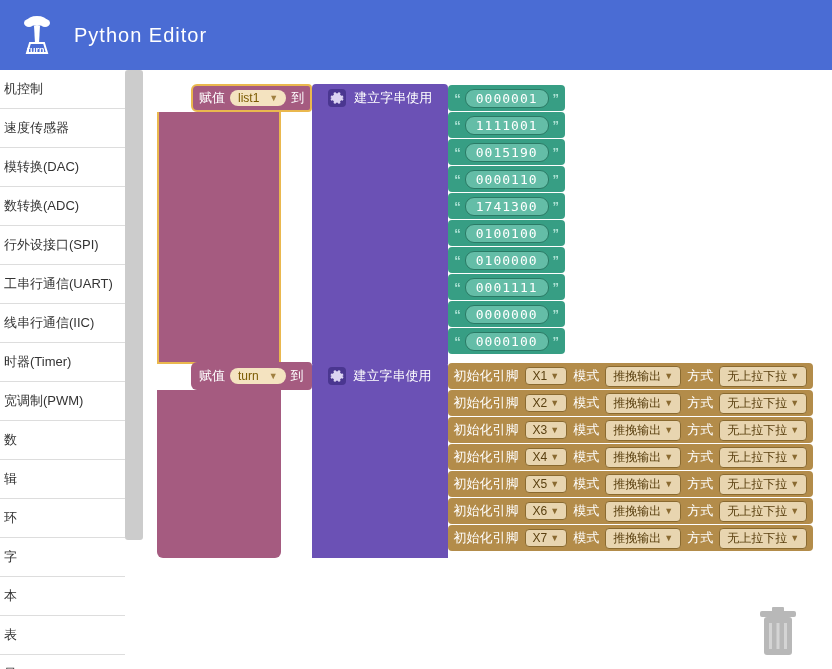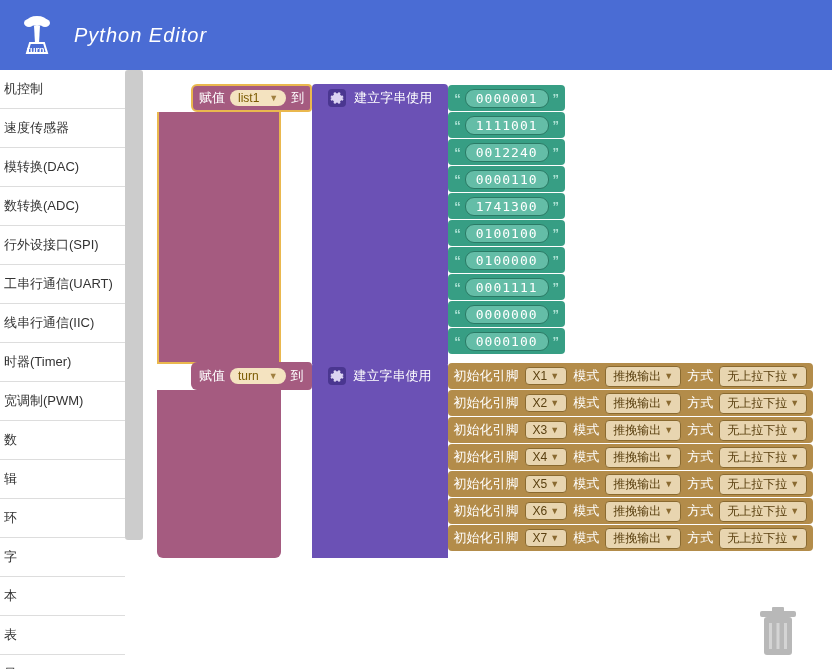--- a/index.html
+++ b/index.html
@@ -1,20 +1,20 @@
 <!DOCTYPE html>
 <html><head>
 <meta charset="utf-8">
 <style>
   * { box-sizing: border-box; margin: 0; padding: 0; }
   body { font-family: "Microsoft YaHei", Arial, sans-serif; font-size: 13px; width: 832px; height: 669px; overflow: hidden; background: #fff; }
   .header { background: #4a6cd4; color: #fff; height: 70px; display: flex; align-items: center; padding: 0 12px; }
   .logo { width: 50px; height: 45px; margin-right: 12px; position: relative; }
   .logo svg { width: 100%; height: 100%; }
-  .title { font-size: 20px; font-weight: 400; letter-spacing: 1px; font-style: italic; }
+  .title { font-size: 20px; font-weight: 400; letter-spacing: 1px; }
   .main { display: flex; height: 599px; }
   .sidebar { width: 125px; background: #fff; border-right: none; overflow: hidden; }
   .side-item { padding: 10px 4px; font-size: 13px; color: #333; border-bottom: 1px solid #ddd; cursor: pointer; white-space: nowrap; }
   .workspace { flex: 1; position: relative; background: #fff; }
   .canvas { position: absolute; left: 32px; top: 14px; }
 
   
   .blockrow { display: flex; align-items: stretch; }
 
   .assign-block { background: #a55b80; border: 2px solid #eab84e; border-radius: 6px 4px 4px 6px; color: #fff; padding: 4px 6px; display: flex; align-items: center; gap: 5px; height: 28px; position: relative; margin-left: 34px; }
@@ -148,21 +148,21 @@
               <span class="str-val">0000001</span>
               <span class="str-quotes">”</span>
             </div>
             <div class="str-block">
               <span class="str-quotes">“</span>
               <span class="str-val">1111001</span>
               <span class="str-quotes">”</span>
             </div>
             <div class="str-block">
               <span class="str-quotes">“</span>
-              <span class="str-val">0012240</span>
+              <span class="str-val">0015190</span>
               <span class="str-quotes">”</span>
             </div>
             <div class="str-block">
               <span class="str-quotes">“</span>
               <span class="str-val">0000110</span>
               <span class="str-quotes">”</span>
             </div>
             <div class="str-block">
               <span class="str-quotes">“</span>
               <span class="str-val">1741300</span>

